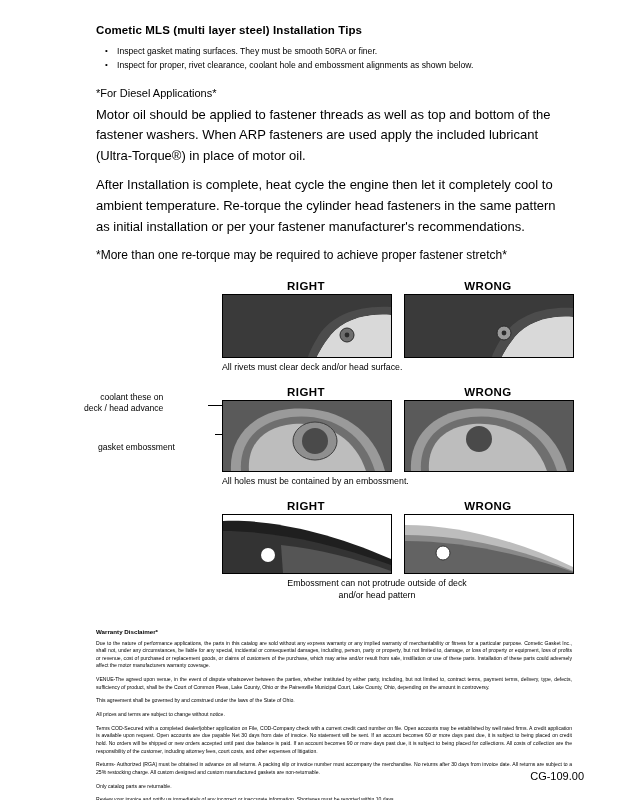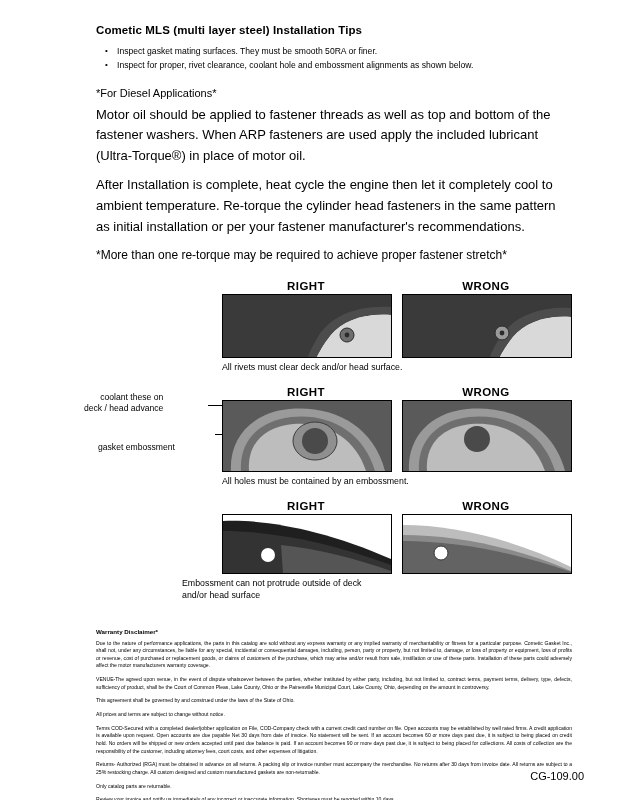--- a/index.html
+++ b/index.html
@@ -63,22 +63,22 @@
   p.note{
     font-size:12px;
     line-height:1.5;
     margin:9px 0 0 0;
   }
 
   
   .figs{margin-top:16px;}
   .figrow{
     display:flex;
-    gap:12px;
-    justify-content:flex-start;
+    gap:1px;
+    justify-content:space-between;
     margin-left:126px;
   }
   .figcell{width:168px;}
   .figlabel{
     text-align:center;
     font-size:11.5px;
     font-weight:bold;
     letter-spacing:.4px;
     margin-bottom:2px;
   }
@@ -89,21 +89,21 @@
     overflow:hidden;
     position:relative;
   }
   .figbox.tall{height:70px;}
   .figbox.short{height:58px;}
   .caption{
     font-size:8.8px;
     margin:4px 0 0 126px;
     line-height:1.35;
   }
-  .caption.wide{margin-left:86px;}
+  .caption.wide{margin-left:86px;text-align:center;}
 
   
   .callouts{
     position:relative;
     height:0;
   }
   .callout{
     position:absolute;
     font-size:8.6px;
     text-align:right;
@@ -252,21 +252,21 @@
             <path d="M0,10 C50,10 110,24 168,52 V58 H0 Z" fill="#bdbdbd"></path>
             <path d="M0,20 C52,20 112,32 168,56 V58 H0 Z" fill="#8a8a8a"></path>
             <path d="M0,26 C54,26 114,38 168,57 V58 H0 Z" fill="#636363"></path>
             <circle cx="38" cy="38" r="7" fill="#ffffff" stroke="#333" stroke-width="1"></circle>
           </svg>
         </div>
       </div>
     </div>
     <div class="caption wide">
       <span>Embossment can not protrude outside of deck</span><br>
-      <span>and/or head surface</span>
+      <span>and/or head pattern</span>
     </div>
 
   </div>
 
   <div class="warranty">
     <h3>Warranty Disclaimer*</h3>
     <p>Due to the nature of performance applications, the parts in this catalog are sold without any express warranty or any implied warranty of merchantability or fitness for a particular purpose.  Cometic Gasket Inc., shall not, under any circumstances, be liable for any special, incidental or consequential damages, including, person, party or property, but not limited to, damage, or loss of property or equipment, loss of profits or revenue, cost of purchased or replacement goods, or claims of customers of the purchase, which may arise and/or result from sale, instillation or use of these parts.  Installation of these parts could adversely affect the motor manufacturers warranty coverage.</p>
     <p>VENUE-The agreed upon venue, in the event of dispute whatsoever between the parties, whether instituted by either party, including, but not limited to, contract terms, payment terms, delivery, type, defects, sufficiency of product, shall be the Court of Common Pleas, Lake County, Ohio or the Painesville Municipal Court, Lake County, Ohio, depending on the amount in controversy.</p>
     <p>This agreement shall be governed by and construed under the laws of the State of Ohio.</p>
     <p>All prices and terms are subject to change without notice.</p>

